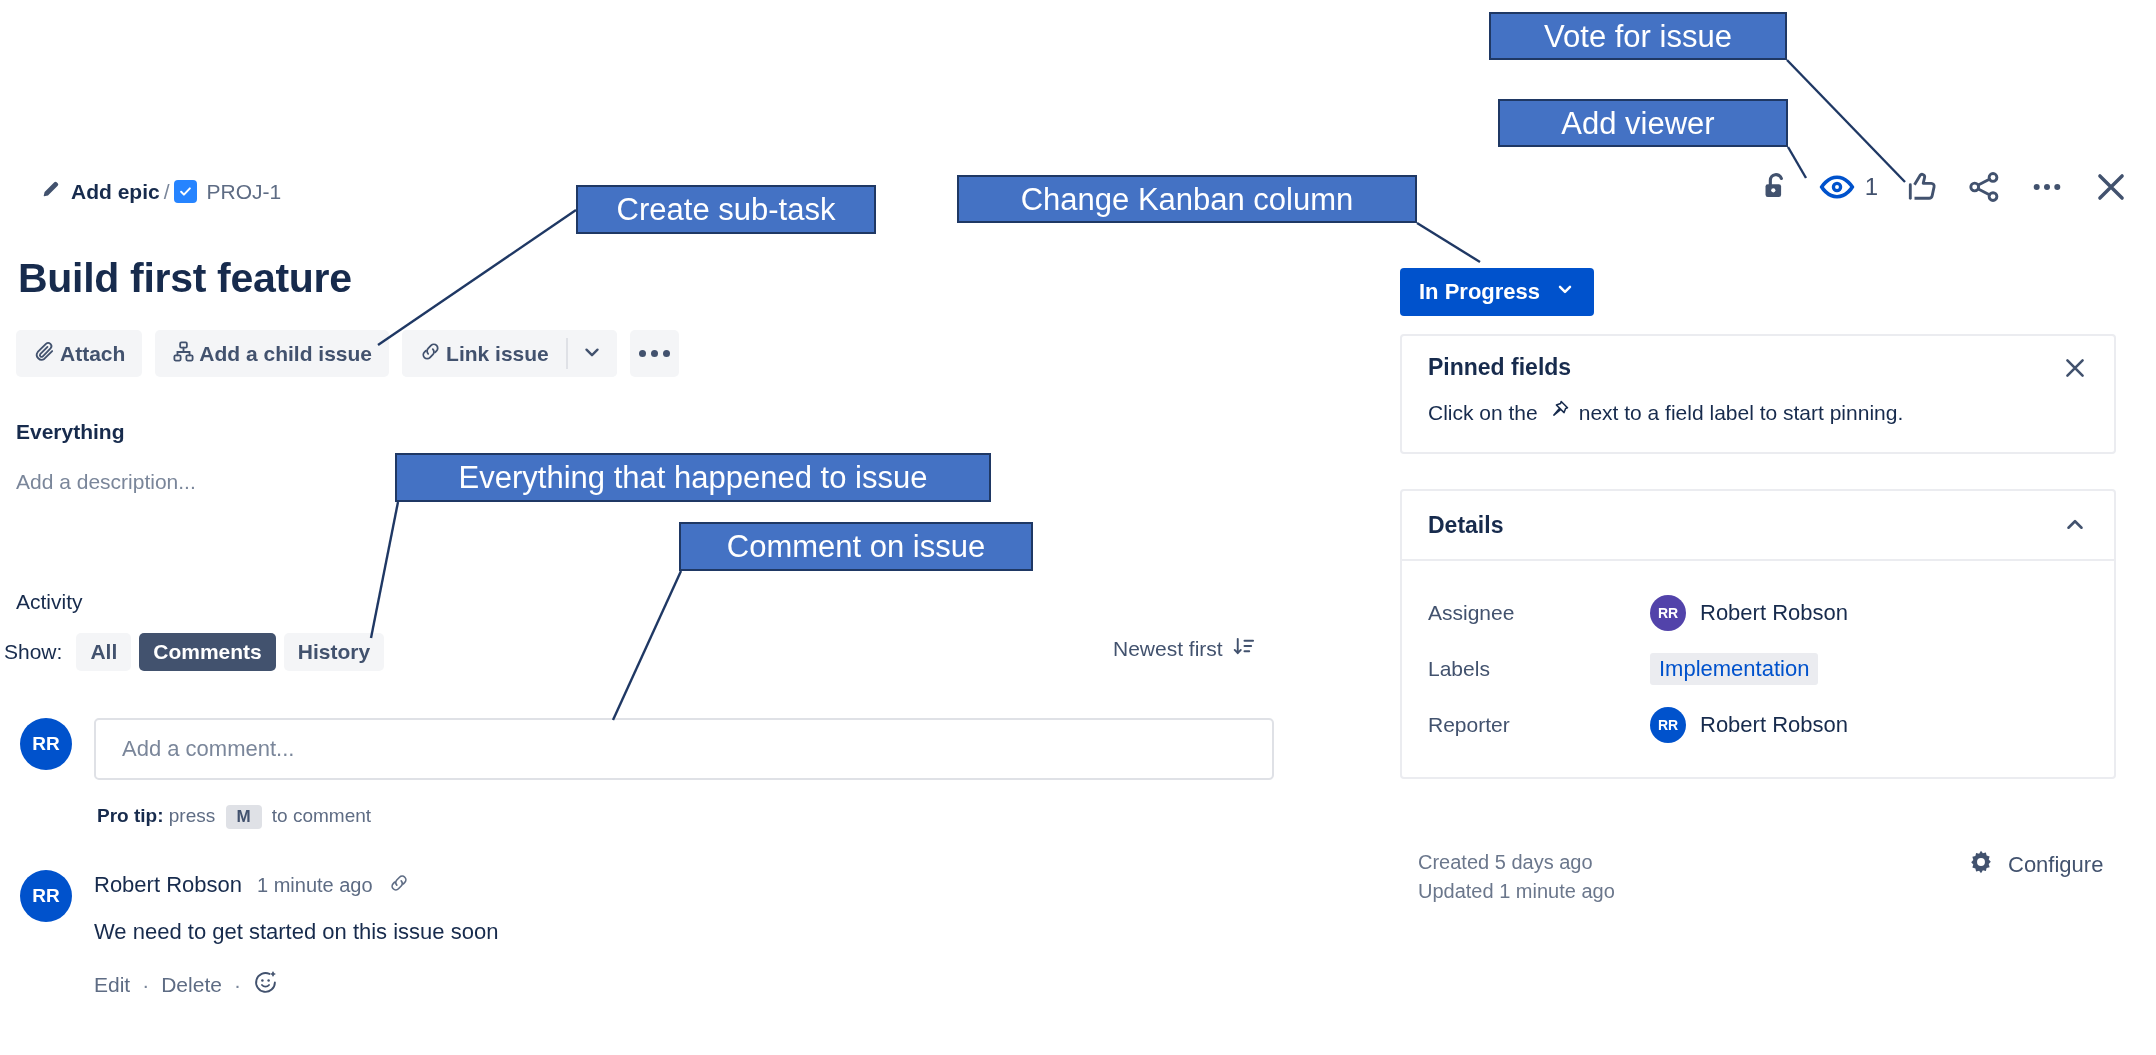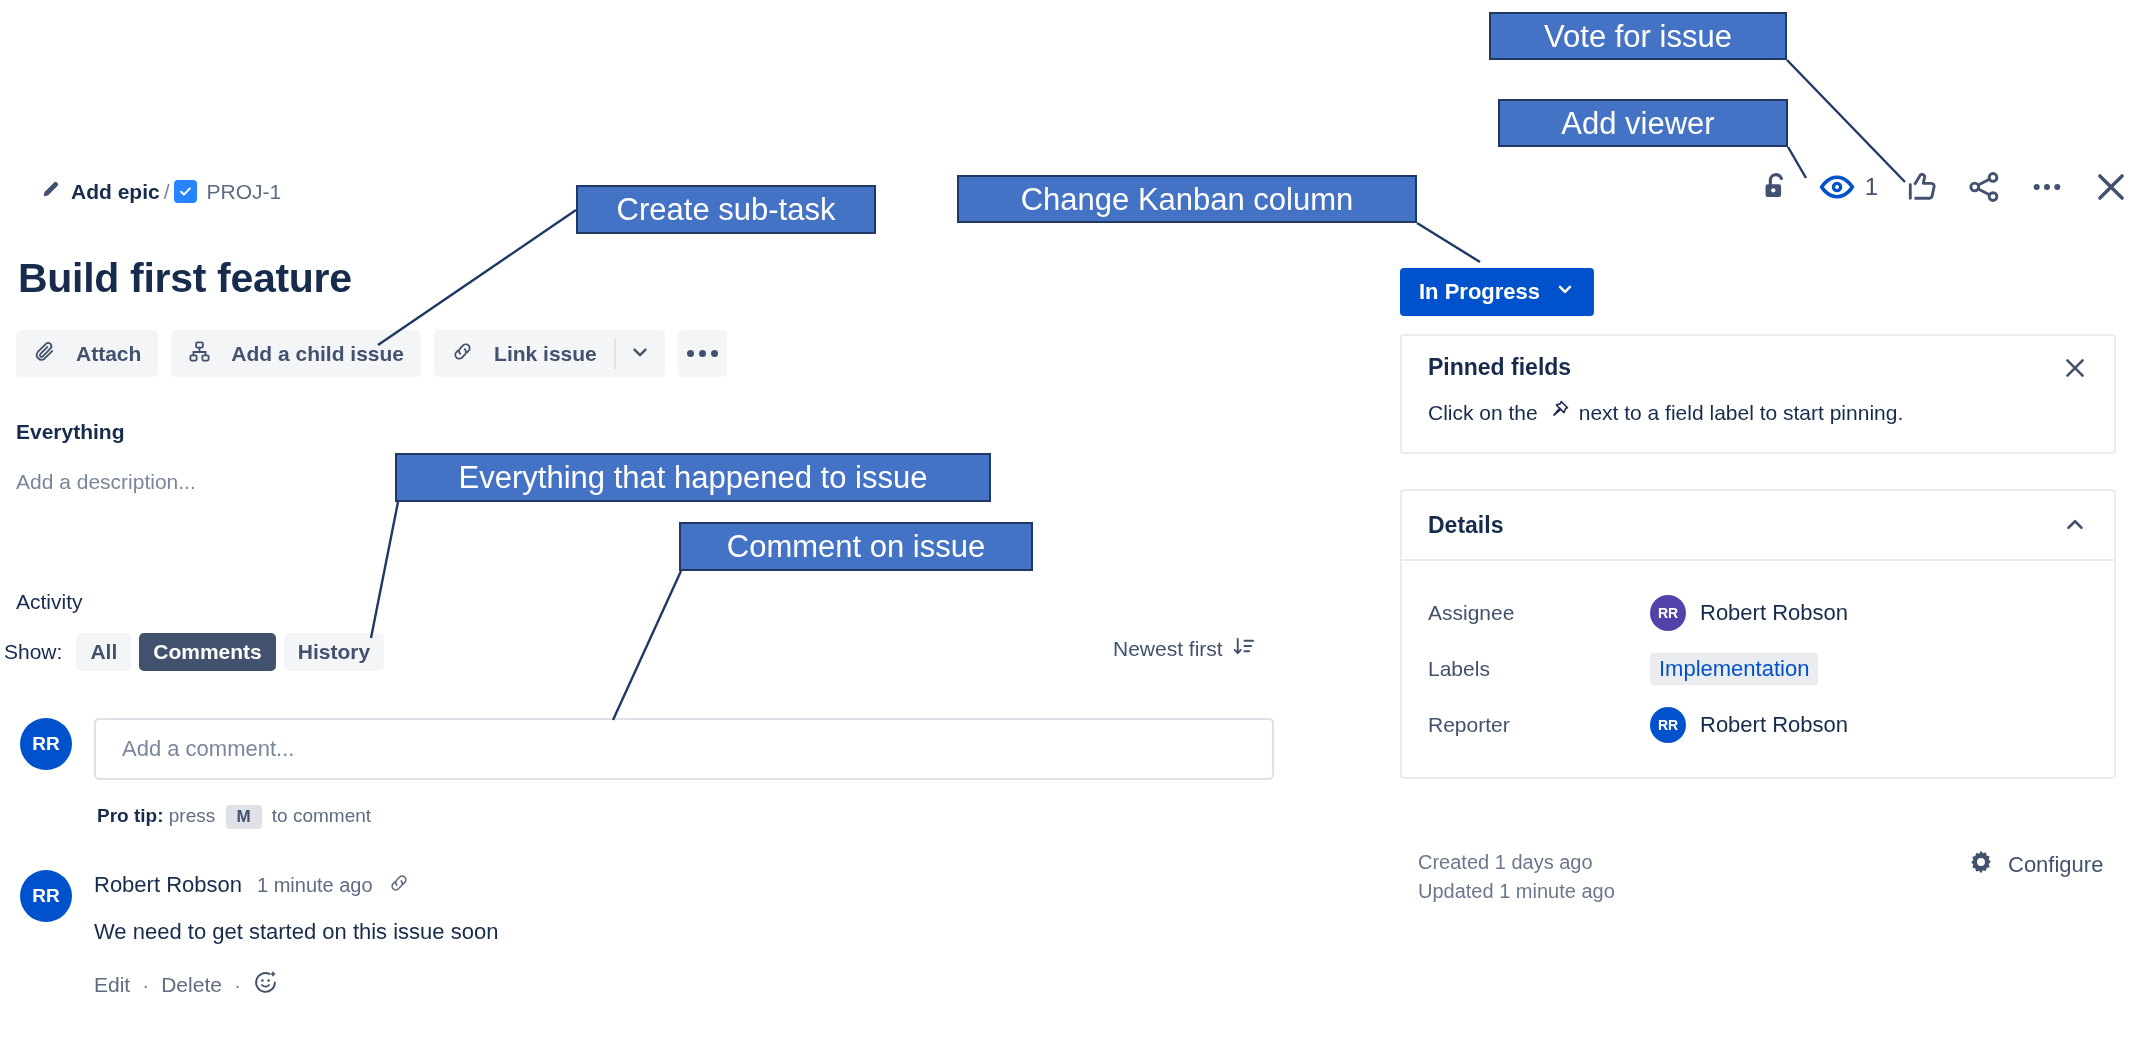--- a/index.html
+++ b/index.html
@@ -114,21 +114,21 @@
     align-items: center;
     gap: 13px;
   }
   .act-btn {
     height: 47px;
     background: #F4F5F7;
     border: none;
     border-radius: 5px;
     display: flex;
     align-items: center;
-    gap: 20px;
+    gap: 4px;
     padding: 0 17px;
     font-size: 21px;
     font-weight: 600;
     color: #42526E;
     cursor: pointer;
     font-family: "Liberation Sans", sans-serif;
   }
   .act-split {
     display: flex;
     align-items: stretch;
@@ -687,21 +687,21 @@
           <span class="field-label">Reporter</span>
           <span class="field-val">
             <span class="avatar-sm av-blue">RR</span>
             <span>Robert Robson</span>
           </span>
         </div>
       </div>
     </div>
 
     <div class="meta-block">
-      <div>Created 1 days ago</div>
+      <div>Created 5 days ago</div>
       <div>Updated 1 minute ago</div>
     </div>
 
     <div class="configure-btn">
       <span>
         <svg width="28" height="28" viewBox="0 0 24 24" fill="none">
           <path d="M12 2.4l1.6 2.2 2.6-.7.6 2.6 2.6.7-.8 2.6 1.8 2-1.8 2 .8 2.6-2.6.7-.6 2.6-2.6-.7L12 21.6l-1.6-2.2-2.6.7-.6-2.6-2.6-.7.8-2.6-1.8-2 1.8-2-.8-2.6 2.6-.7.6-2.6 2.6.7L12 2.4z" fill="#42526E"></path>
           <circle cx="12" cy="12" r="3.4" fill="#ffffff"></circle>
         </svg>
       </span>

